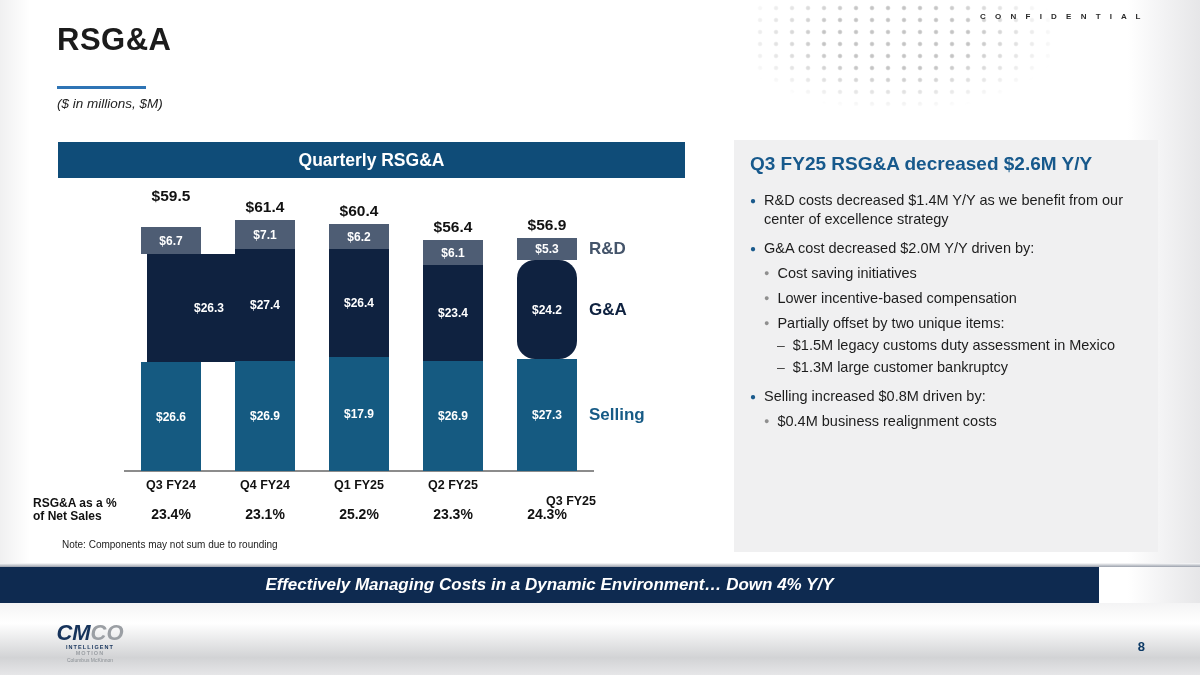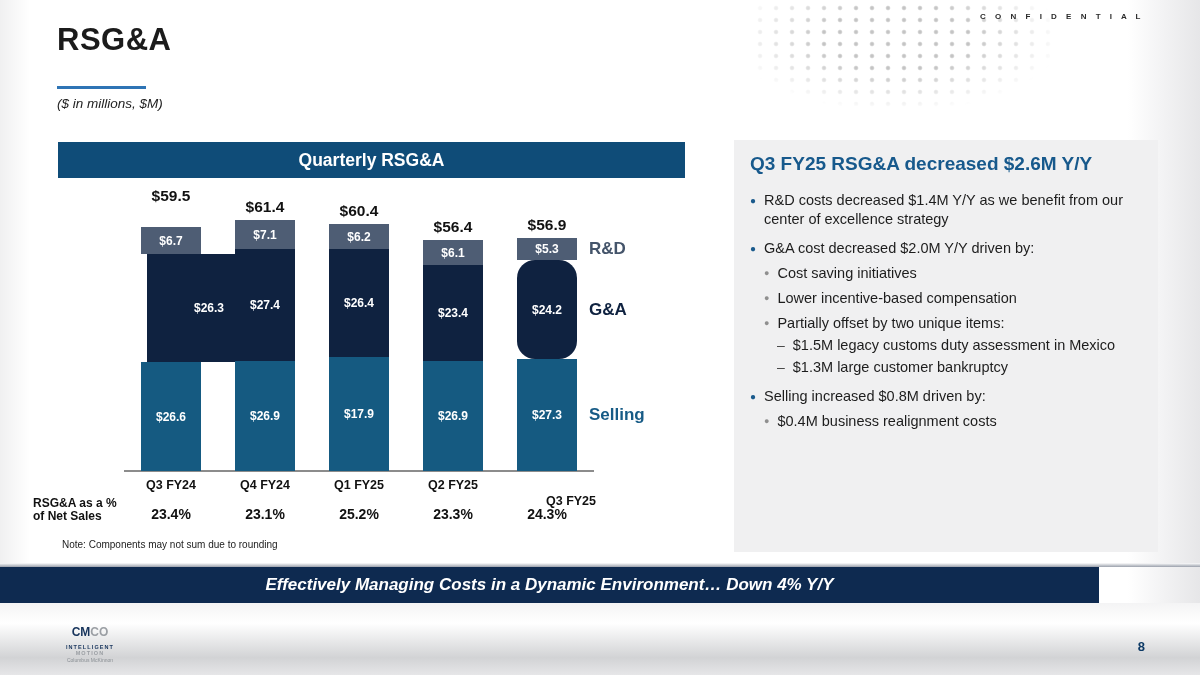--- a/index.html
+++ b/index.html
@@ -58,21 +58,21 @@
   .l3{margin:3px 0 0 27px;} .l3 .marker{color:#4a4a4a; font-size:14px; line-height:19px;}
 
   .banner-strip{position:absolute; left:0; top:563px; width:1200px; height:4px;
     background:linear-gradient(180deg,#fdfdfd,#9aa0ab);}
   .banner-band{position:absolute; left:0; top:567px; width:1099px; height:36px;
     background:#0e2a50; color:#fff; text-align:center; line-height:36px;
     font-size:17px; font-weight:bold; font-style:italic;}
   .footer{position:absolute; left:0; top:603px; width:1200px; height:72px;
     background:linear-gradient(180deg,#f4f4f5 0%,#ffffff 28%,#d2d3d5 76%,#e6e6e8 100%);}
   .logo{position:absolute; left:55px; top:20px; width:70px; text-align:center;}
-  .logo-word{font-size:12px; font-weight:800; line-height:19px;}
+  .logo-word{font-size:22px; font-weight:800; font-style:italic; line-height:19px;}
   .lw-navy{color:#16335b;} .lw-gray{color:#9b9fa4;}
   .logo-sub{font-size:5.5px; font-weight:bold; letter-spacing:1.1px; margin-top:2px;}
   .ls-navy{color:#16335b;} .ls-gray{color:#9b9fa4;}
   .logo-tag{font-size:5px; color:#8a8f94; margin-top:1px;}
   .page-number{position:absolute; right:55px; top:36px; font-size:13px; font-weight:bold; color:#0d3a66;}
 </style>
 </head>
 <body>
 
 <div class="slide">

